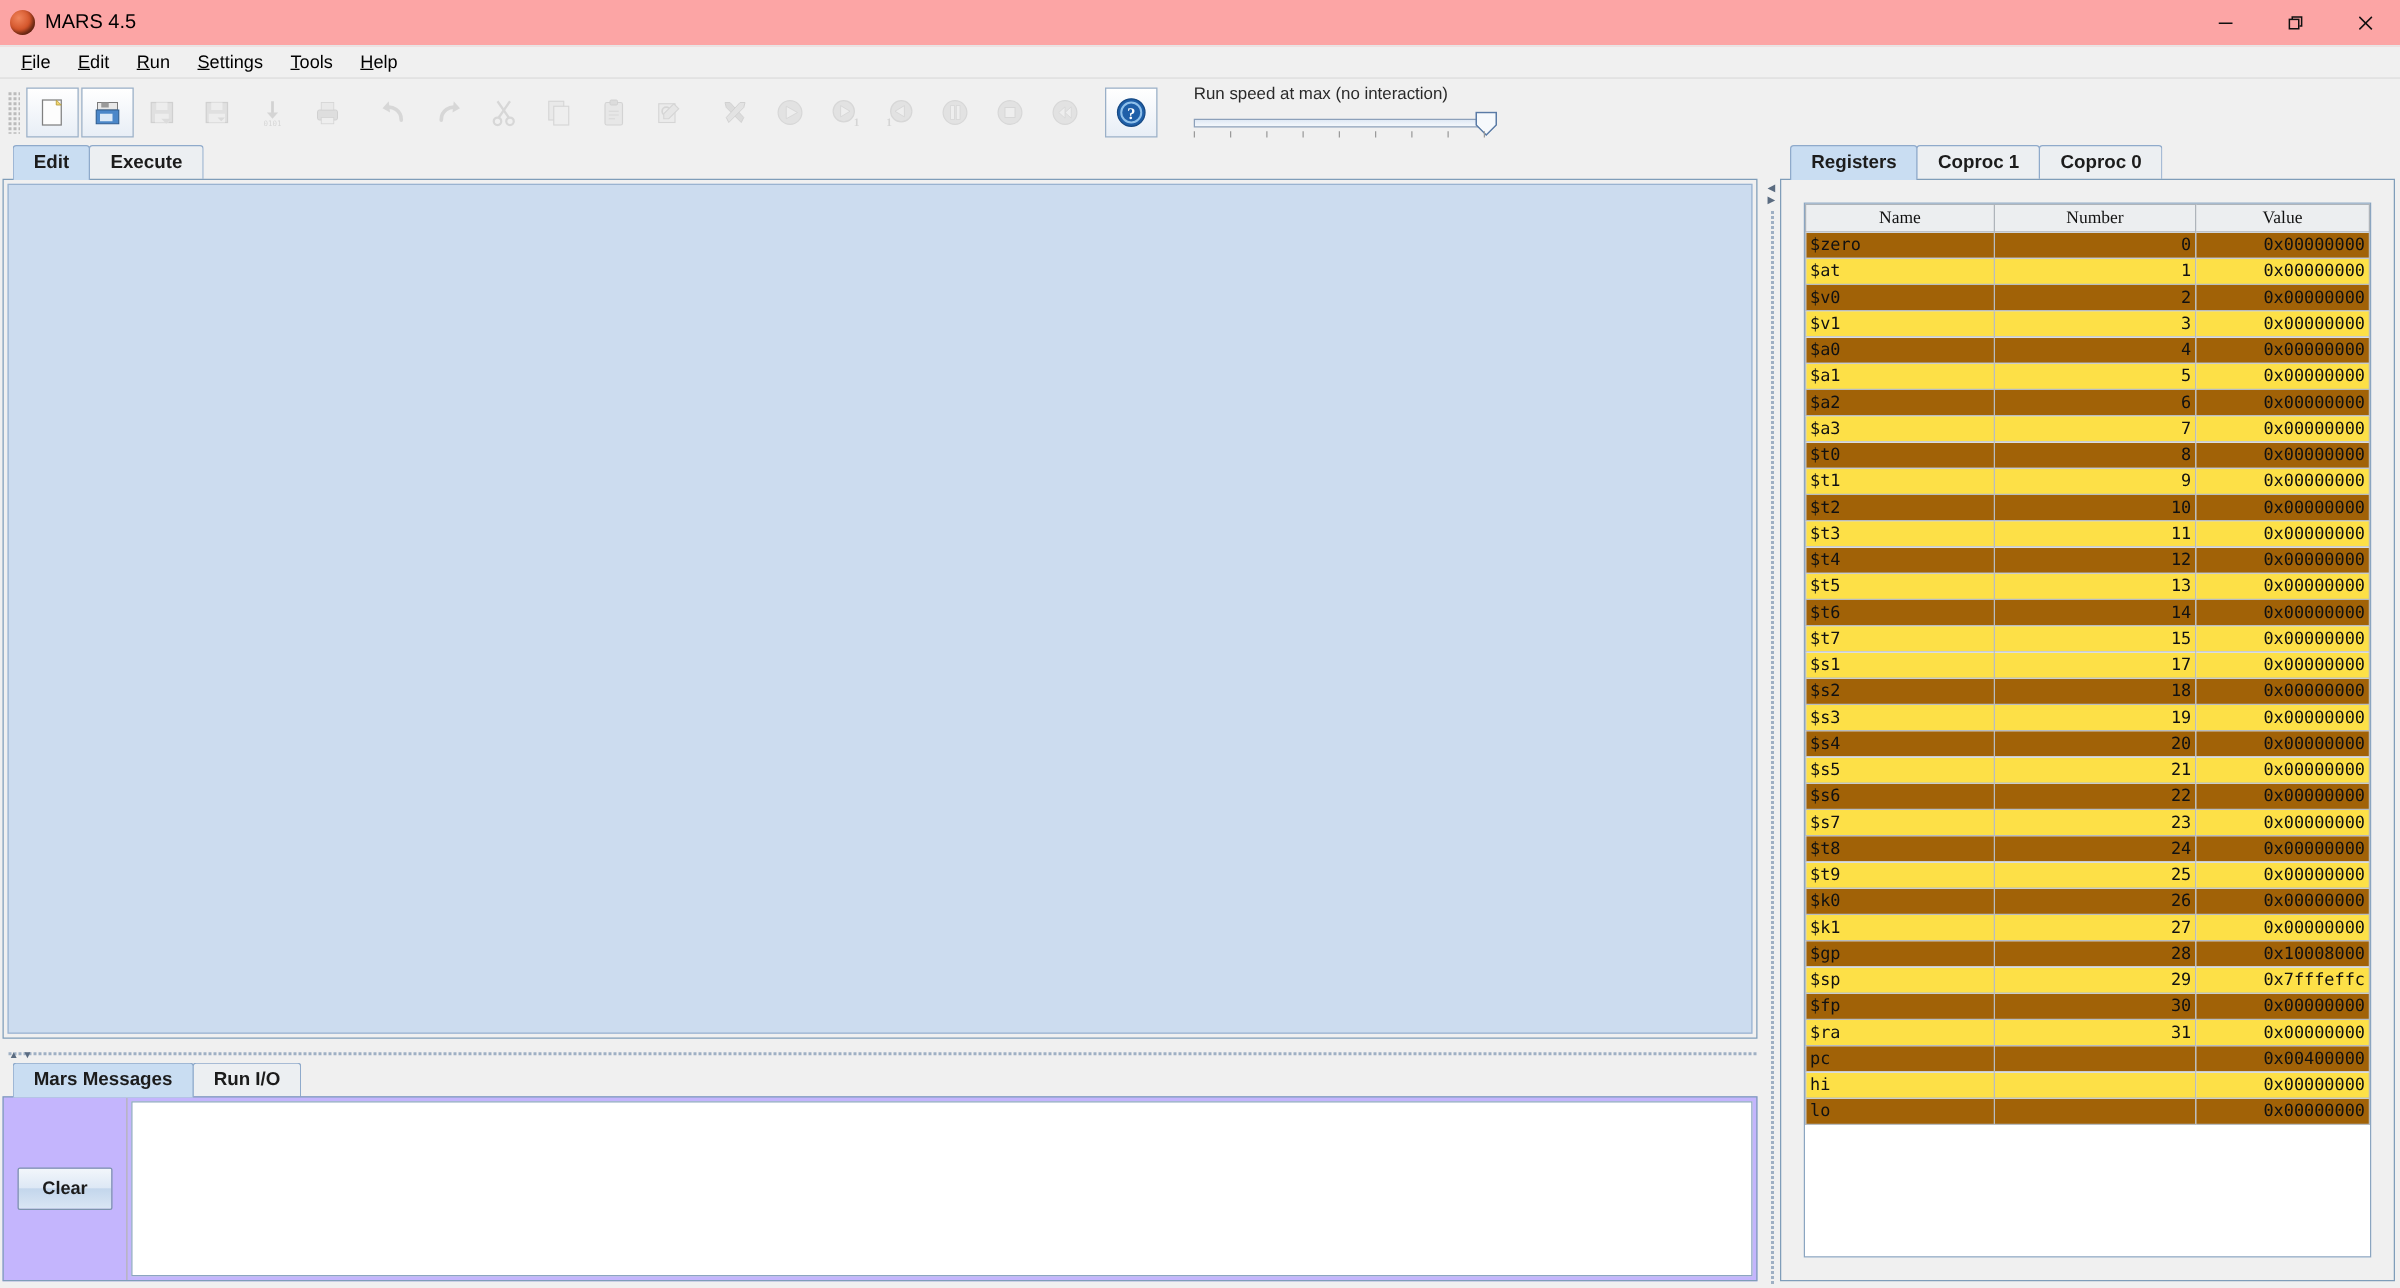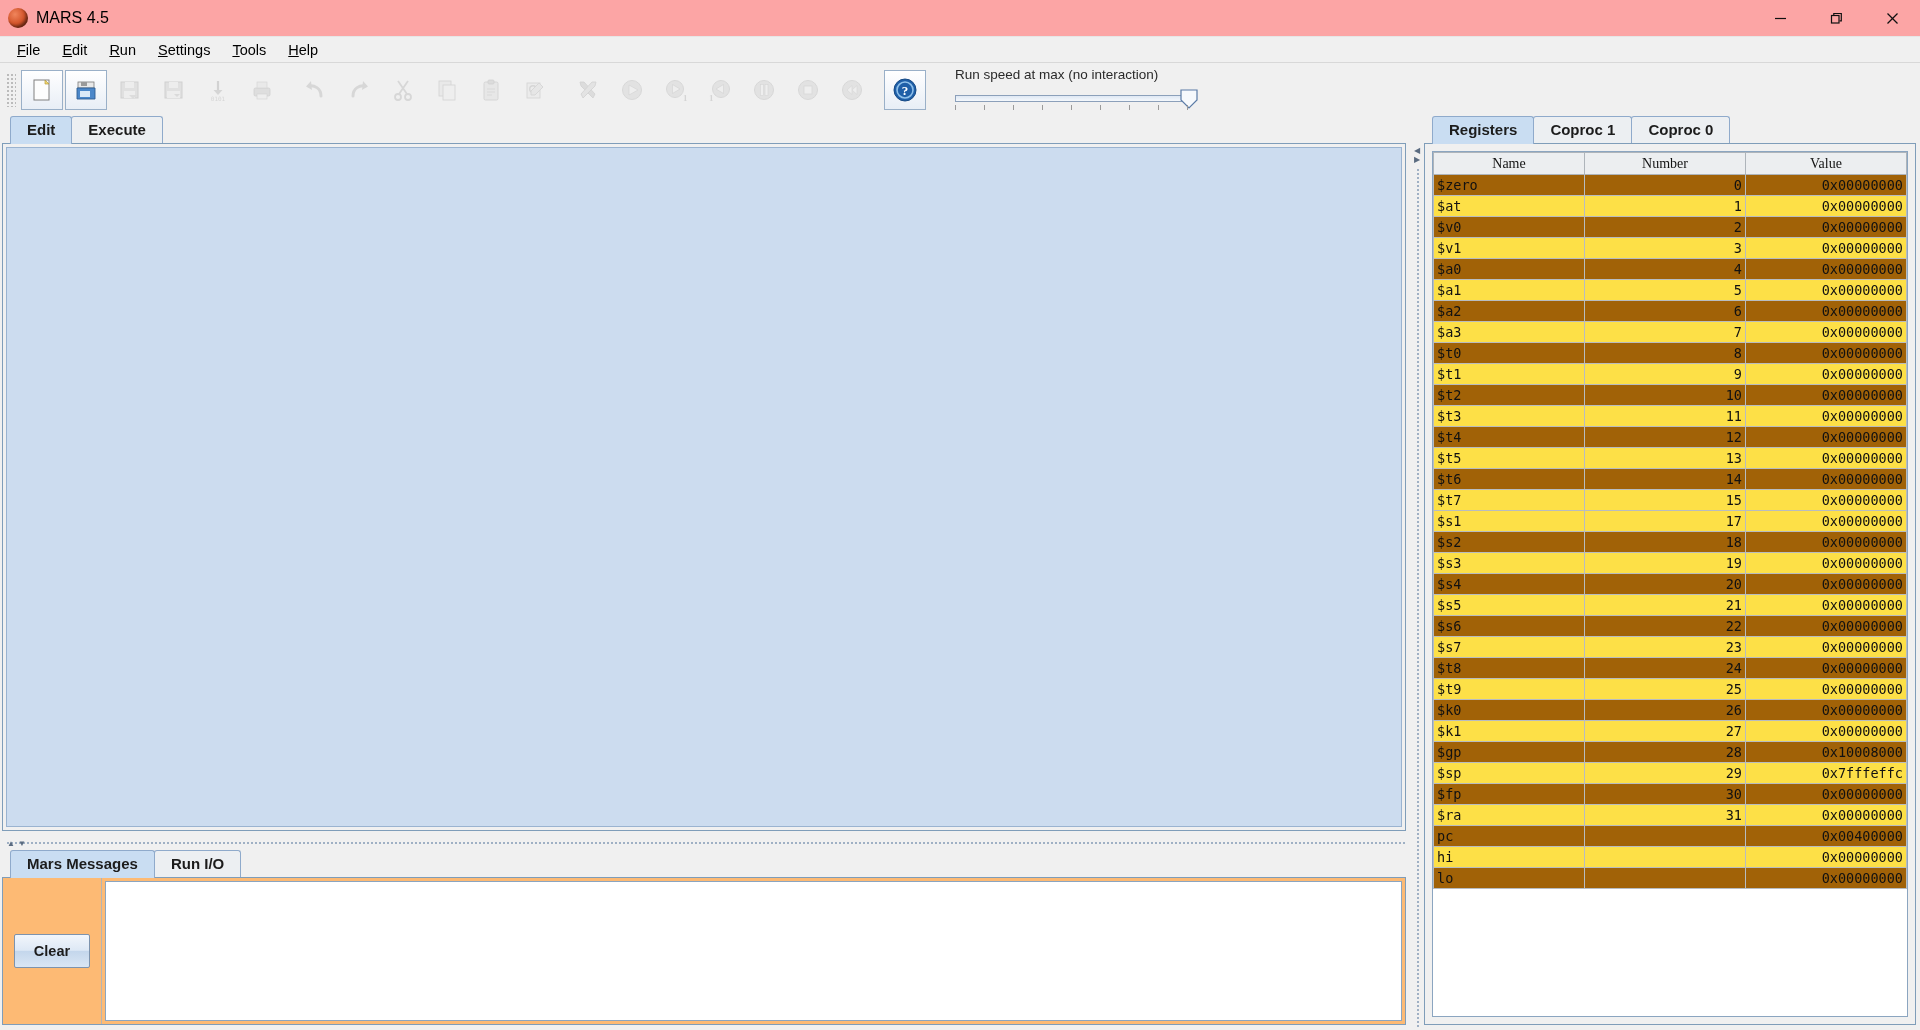--- a/index.html
+++ b/index.html
@@ -217,21 +217,21 @@
     position: absolute;
     left: 2px; top: 734px;
     width: 1409px;
     height: 176px;
   }
   .msg-body {
     position: absolute;
     top: 27px; left: 0;
     width: 1404px; height: 148px;
     border: 1px solid #7f9db9;
-    background: #fdba74;
+    background: #c4b5fd;
     box-sizing: border-box;
     display: flex;
   }
   .clear-col {
     width: 99px;
     display: flex; align-items: center; justify-content: center;
     border-right: 1px solid #b4b4b4;
     box-sizing: border-box;
   }
   .clear-btn {
@@ -277,21 +277,21 @@
     left: 1424px; top: 0;
     width: 494px; height: 912px;
   }
   .reg-body {
     position: absolute;
     top: 27px; left: 0;
     width: 492px; height: 882px;
     border: 1px solid #7f9db9;
     background: #f0f0f0;
     box-sizing: border-box;
-    padding: 7px;
+    padding: 18px;
     overflow: hidden;
   }
   .reg-scroll {
     width: 100%; height: 100%;
     background: #ffffff;
     border: 1px solid #8ba5c0;
     box-sizing: border-box;
     overflow: hidden;
     position: relative;
   }

